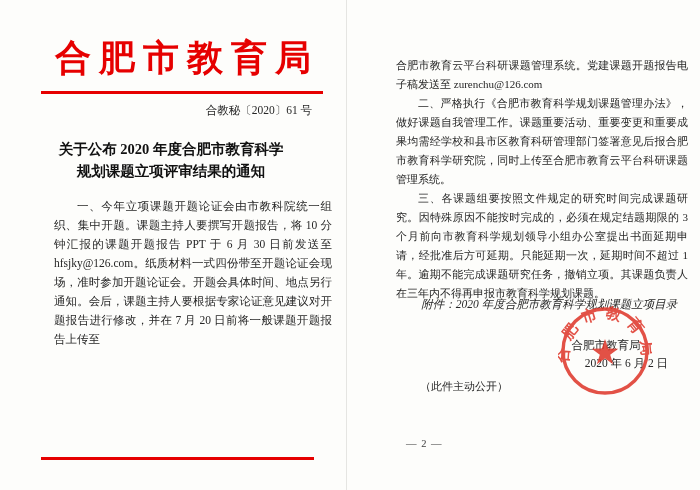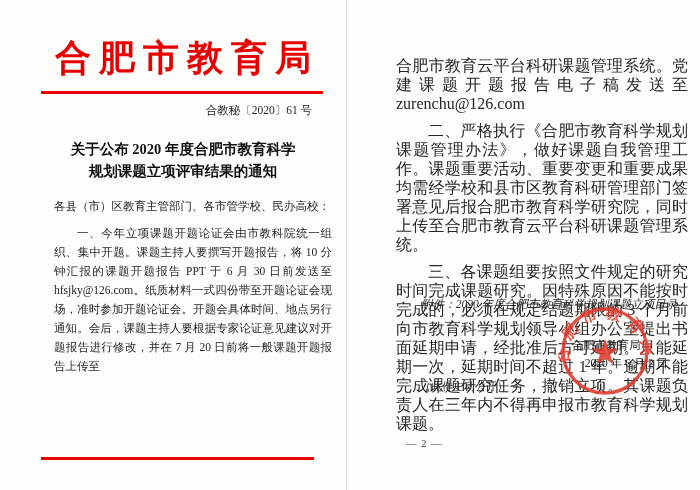--- a/index.html
+++ b/index.html
@@ -14,28 +14,28 @@
     left:40px;top:34px;width:286px;text-align:center;
     font-size:36px;font-weight:bold;color:#e60000;
     letter-spacing:8px;padding-left:8px;box-sizing:border-box;
     white-space:nowrap;
   }
   .rule{background:#e60000;height:3px;}
   .rule-top{left:41px;top:91px;width:282px;}
   .rule-bottom{left:41px;top:457px;width:273px;}
   .docnum{left:60px;top:103px;width:252px;text-align:right;font-size:11.5px;}
   .doc-title{
-    left:40px;top:138px;width:286px;text-align:center;
+    left:28px;top:138px;width:286px;text-align:center;
     font-weight:bold;font-size:14.5px;line-height:22px;color:#111;
   }
   .body-text{font-size:11.5px;line-height:19px;text-align:justify;}
   .body-left{left:54px;top:197px;width:278px;}
-  .body-right{left:396px;top:56px;width:292px;font-size:16px;}
+  .body-right{left:396px;top:56px;width:292px;font-size:11px;}
   .body-text p{margin:0;}
-  .body-text p.ind{text-indent:2em;margin-top:8px;}
+  .body-text p.ind{text-indent:2em;}
   .attachment{left:396px;top:297px;width:292px;font-size:11.5px;text-indent:2.2em;font-style:italic;}
   .signer{left:544px;top:338px;width:124px;text-align:center;font-size:11.5px;}
   .sign-date{left:544px;top:356px;width:124px;text-align:right;font-size:11.5px;}
   .disclosure{left:420px;top:379px;font-size:11px;}
   .pagenum{left:406px;top:438px;font-size:10.5px;color:#3c3c3c;letter-spacing:1px;}
   .divider{left:346px;top:0;width:1px;height:490px;background:#e5e5e2;}
   .seal{left:558px;top:304px;width:94px;height:94px;opacity:.87;pointer-events:none;}
 </style>
 </head>
 <body>
@@ -45,21 +45,20 @@
 <div class="abs agency">合肥市教育局</div>
 <div class="abs rule rule-top"></div>
 <div class="abs docnum">合教秘〔2020〕61 号</div>
 
 <div class="abs doc-title">
   <div>关于公布 2020 年度合肥市教育科学</div>
   <div>规划课题立项评审结果的通知</div>
 </div>
 
 <div class="abs body-text body-left">
-  <p>各县（市）区教育主管部门、各市管学校、民办高校：</p>
   <p class="ind">一、今年立项课题开题论证会由市教科院统一组织、集中开题。课题主持人要撰写开题报告，将 10 分钟汇报的课题开题报告 PPT 于 6 月 30 日前发送至 hfsjky@126.com。纸质材料一式四份带至开题论证会现场，准时参加开题论证会。开题会具体时间、地点另行通知。会后，课题主持人要根据专家论证意见建议对开题报告进行修改，并在 7 月 20 日前将一般课题开题报告上传至</p>
 </div>
 
 <div class="abs rule rule-bottom"></div>
 
 <div class="abs body-text body-right">
   <p>合肥市教育云平台科研课题管理系统。党建课题开题报告电子稿发送至 zurenchu@126.com</p>
   <p class="ind">二、严格执行《合肥市教育科学规划课题管理办法》，做好课题自我管理工作。课题重要活动、重要变更和重要成果均需经学校和县市区教育科研管理部门签署意见后报合肥市教育科学研究院，同时上传至合肥市教育云平台科研课题管理系统。</p>
   <p class="ind">三、各课题组要按照文件规定的研究时间完成课题研究。因特殊原因不能按时完成的，必须在规定结题期限的 3 个月前向市教育科学规划领导小组办公室提出书面延期申请，经批准后方可延期。只能延期一次，延期时间不超过 1 年。逾期不能完成课题研究任务，撤销立项。其课题负责人在三年内不得再申报市教育科学规划课题。</p>
 </div>

